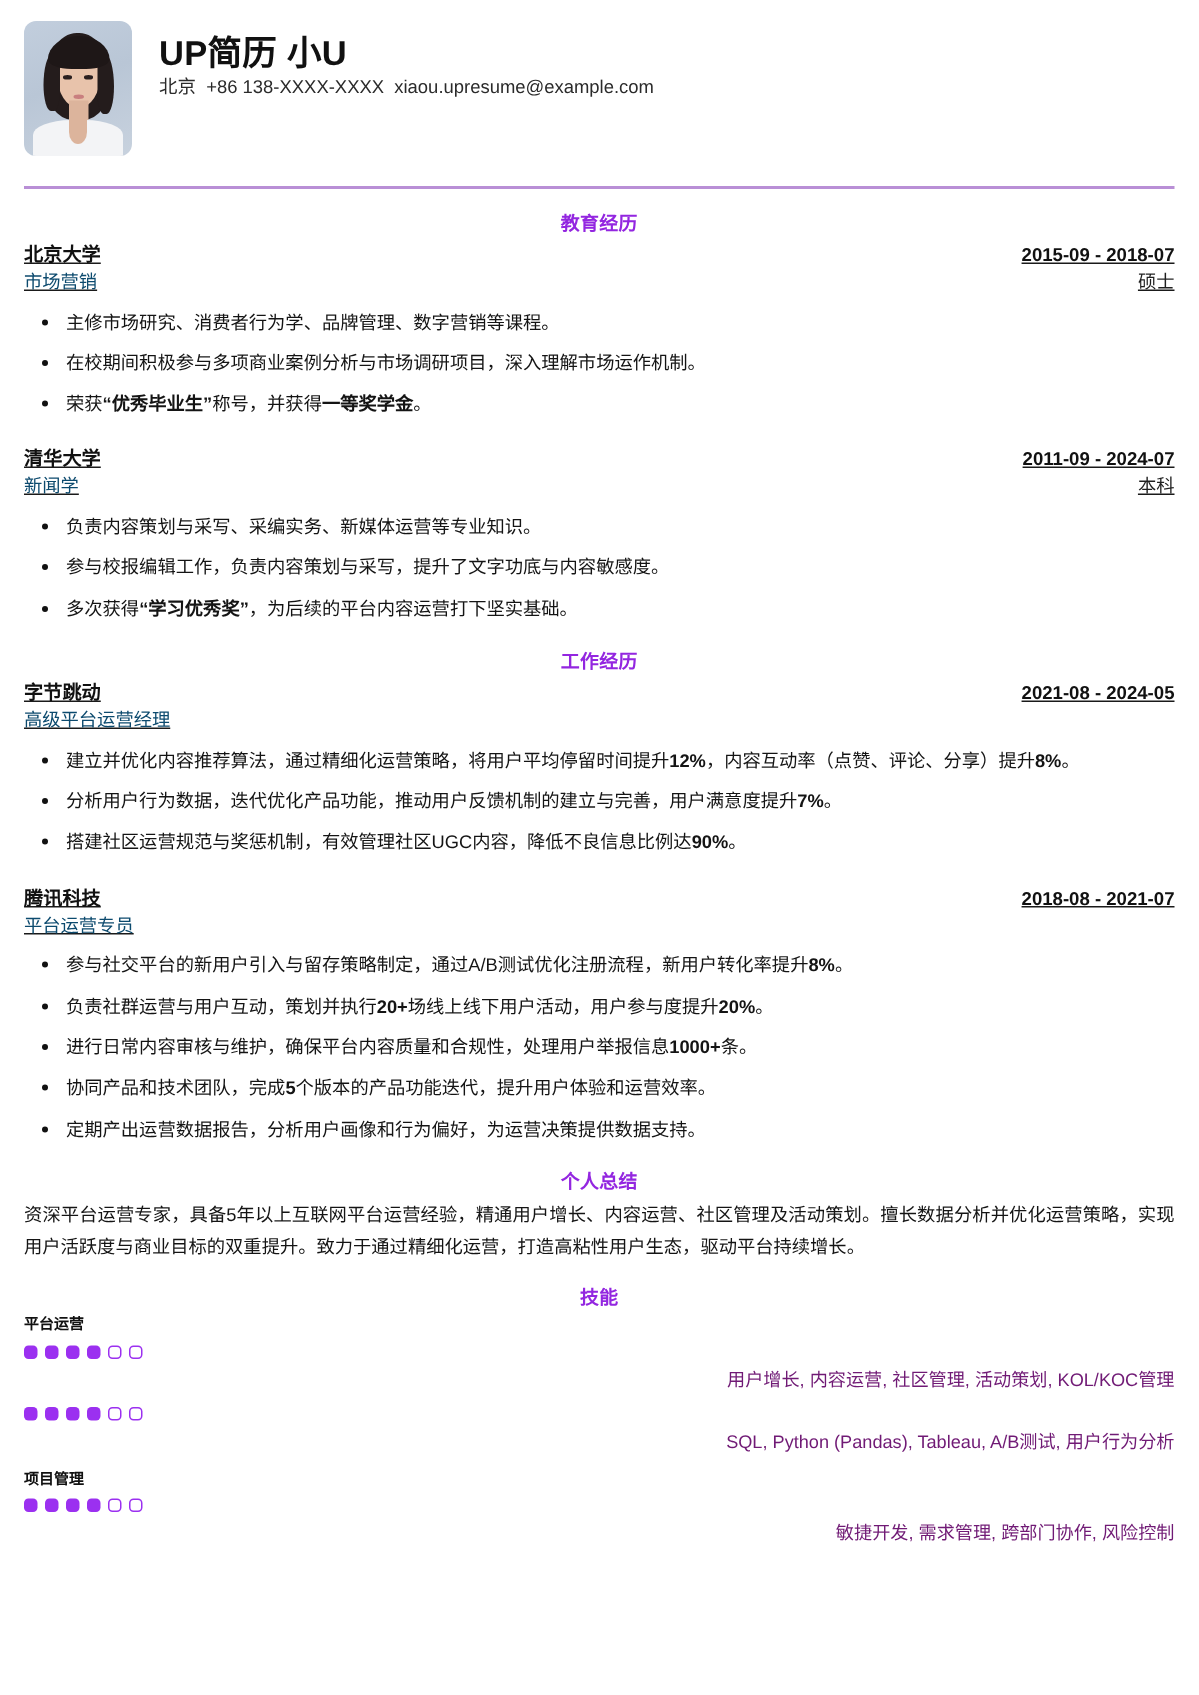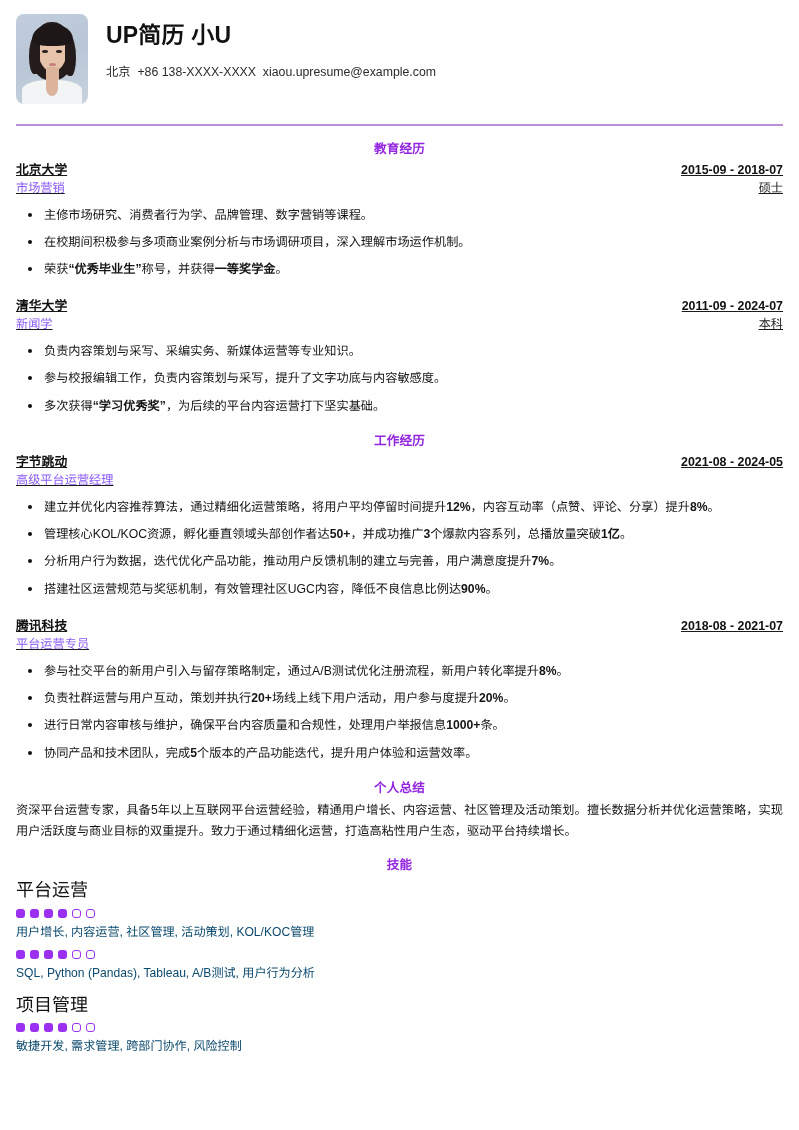--- a/index.html
+++ b/index.html
@@ -112,21 +112,20 @@
 
   .name {
     font-size: 23px;
     font-weight: 700;
     letter-spacing: 0.2px;
     color: #111111;
     line-height: 1.2;
   }
 
   .contact {
-    margin-top: 14px;
     font-size: 12.3px;
     color: #2b2b2b;
     white-space: pre;
   }
 
   .divider {
     height: 1.6px;
     background: #b98fd6;
     margin: 10px 0 14px 0;
   }
@@ -160,21 +159,21 @@
 
   .dates {
     font-weight: 700;
     font-size: 12.4px;
     color: #111111;
     white-space: nowrap;
   }
 
   .role {
     font-size: 12.2px;
-    color: #8b5cf6;
+    color: #0c4a6e;
   }
 
   .degree {
     font-size: 12.2px;
     color: #1f1f1f;
     white-space: nowrap;
   }
 
   ul.bullets {
     list-style: none;
@@ -212,43 +211,44 @@
     font-size: 12.2px;
     line-height: 1.72;
     color: #141414;
     text-align: justify;
   }
 
   
   .skill { margin-bottom: 9px; }
 
   .skill-name {
-    font-weight: 400;
-    font-size: 18px;
+    font-weight: 700;
+    font-size: 10px;
     color: #111111;
     margin-bottom: 5px;
   }
 
   .dots {
     display: flex;
     gap: 5px;
     margin-bottom: 6px;
   }
 
   .dot {
     width: 9px;
     height: 9px;
     border-radius: 3px;
   }
   .dot.on  { background: #9b30f0; }
   .dot.off { background: #ffffff; border: 1.6px solid #9b30f0; }
 
   .skill-items {
     font-size: 12.1px;
-    color: #0c4a6e;
+    color: #701a75;
+    text-align: right;
   }
 </style>
 </head>
 <body>
 
 <div class="page">
 
   <div class="header">
     <div class="photo">
       <div class="hair-back"></div>
@@ -313,40 +313,40 @@
           <div class="entry-row">
             <div class="org">字节跳动</div>
             <div class="dates">2021-08 - 2024-05</div>
           </div>
           <div class="entry-row">
             <div class="role">高级平台运营经理</div>
             <div class="degree"></div>
           </div>
           <ul class="bullets">
             <li>建立并优化内容推荐算法，通过精细化运营策略，将用户平均停留时间提升<b>12%</b>，内容互动率（点赞、评论、分享）提升<b>8%</b>。</li>
-            <li>管理核心KOL/KOC资源，孵化垂直领域头部创作者达<b>50+</b>，并成功推广<b>3</b>个爆款内容系列，总播放量突破<b>1亿</b>。</li>
             <li>分析用户行为数据，迭代优化产品功能，推动用户反馈机制的建立与完善，用户满意度提升<b>7%</b>。</li>
             <li>搭建社区运营规范与奖惩机制，有效管理社区UGC内容，降低不良信息比例达<b>90%</b>。</li>
           </ul>
           <div class="spacer-md"></div>
         </div>
         <div class="entry">
           <div class="entry-row">
             <div class="org">腾讯科技</div>
             <div class="dates">2018-08 - 2021-07</div>
           </div>
           <div class="entry-row">
             <div class="role">平台运营专员</div>
             <div class="degree"></div>
           </div>
           <ul class="bullets">
             <li>参与社交平台的新用户引入与留存策略制定，通过A/B测试优化注册流程，新用户转化率提升<b>8%</b>。</li>
             <li>负责社群运营与用户互动，策划并执行<b>20+</b>场线上线下用户活动，用户参与度提升<b>20%</b>。</li>
             <li>进行日常内容审核与维护，确保平台内容质量和合规性，处理用户举报信息<b>1000+</b>条。</li>
             <li>协同产品和技术团队，完成<b>5</b>个版本的产品功能迭代，提升用户体验和运营效率。</li>
+            <li>定期产出运营数据报告，分析用户画像和行为偏好，为运营决策提供数据支持。</li>
           </ul>
         </div>
       </div>
       <div class="spacer-md"></div>
       <div class="section">
         <div class="section-title">个人总结</div>
         <div class="summary">资深平台运营专家，具备5年以上互联网平台运营经验，精通用户增长、内容运营、社区管理及活动策划。擅长数据分析并优化运营策略，实现用户活跃度与商业目标的双重提升。致力于通过精细化运营，打造高粘性用户生态，驱动平台持续增长。</div>
       </div>
       <div class="spacer-lg"></div>
       <div class="section">

